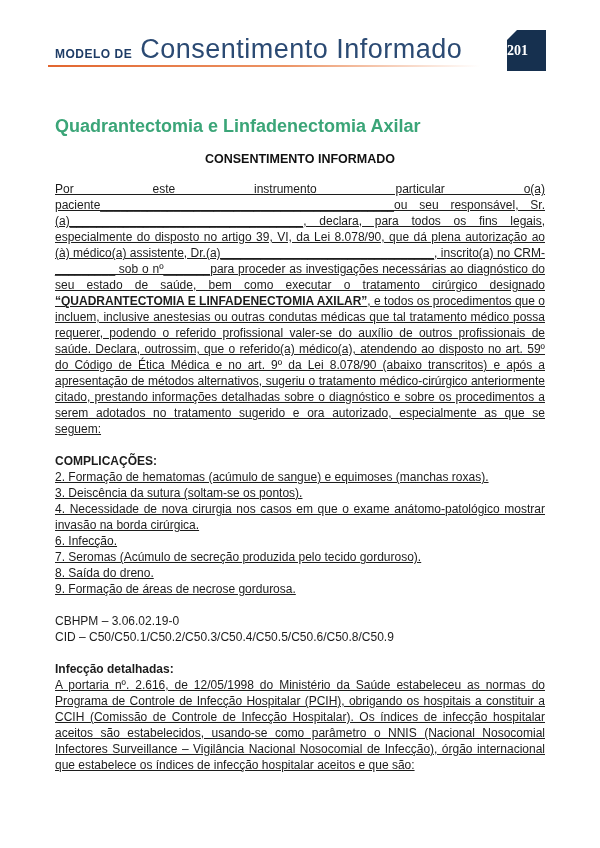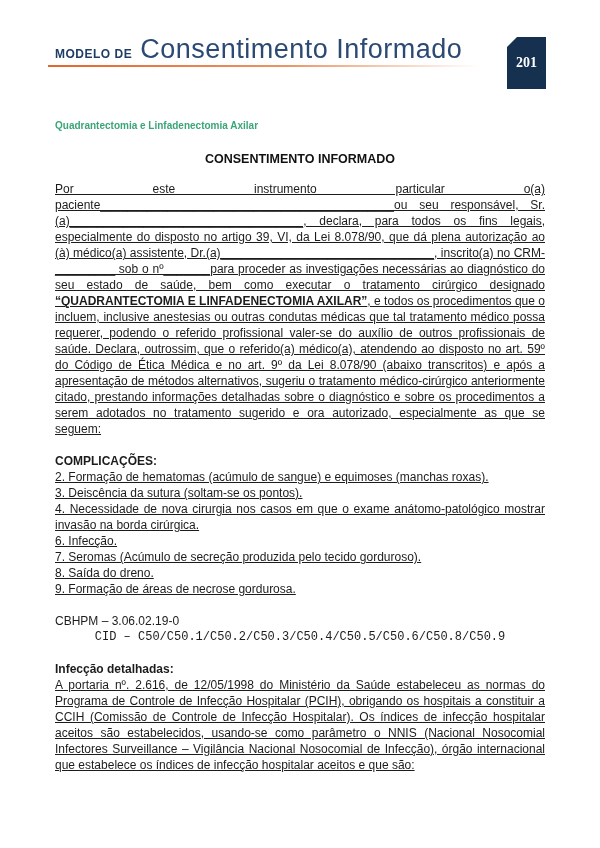--- a/index.html
+++ b/index.html
@@ -32,46 +32,46 @@
   }
   .main-title{
     font-size:27px;font-weight:normal;letter-spacing:.5px;
     color:#2b4a73;
   }
   .accent-rule{
     position:absolute;left:48px;top:65px;width:432px;height:2px;
     background:linear-gradient(to right,var(--orange) 0%,#ec9465 55%,rgba(255,255,255,0) 100%);
   }
   .page-badge{
-    position:absolute;left:507px;top:37px;width:39px;height:52px;
+    position:absolute;left:507px;top:30px;width:39px;height:41px;
     background:var(--navy-dark);
     clip-path:polygon(10px 0,100% 0,100% 100%,0 100%,0 10px);
-    display:flex;align-items:center;justify-content:center;
+    display:flex;align-items:center;
   }
   .page-badge span{
     font-family:"Liberation Serif",serif;
     font-weight:bold;font-size:14px;color:#ffffff;
   }
   
   .doc{
     position:absolute;top:118px;left:55px;width:490px;
     font-size:12px;line-height:16px;
   }
   .procedure-title{
-    color:var(--green);font-size:10px;font-weight:bold;
+    color:var(--green);font-size:18px;font-weight:bold;
     margin-bottom:17px;
   }
   .doc-title{
     text-align:center;font-size:12.5px;font-weight:bold;color:#111;
     margin-bottom:14px;
   }
   .just{text-align:justify;text-decoration:underline;}
   .blk{margin-top:16px;}
   b,strong{font-weight:bold;}
-  .serif{font-family:Liberation Mono, monospace;text-align:center;}
+  .serif{font-family:Liberation Sans, sans-serif;}
   .codes div{line-height:16px;}
 </style>
 </head>
 <body>
 
 <div class="page">
 
   <header class="hdr">
     <div class="hdr-titles">
       <span class="kicker">MODELO DE</span>

